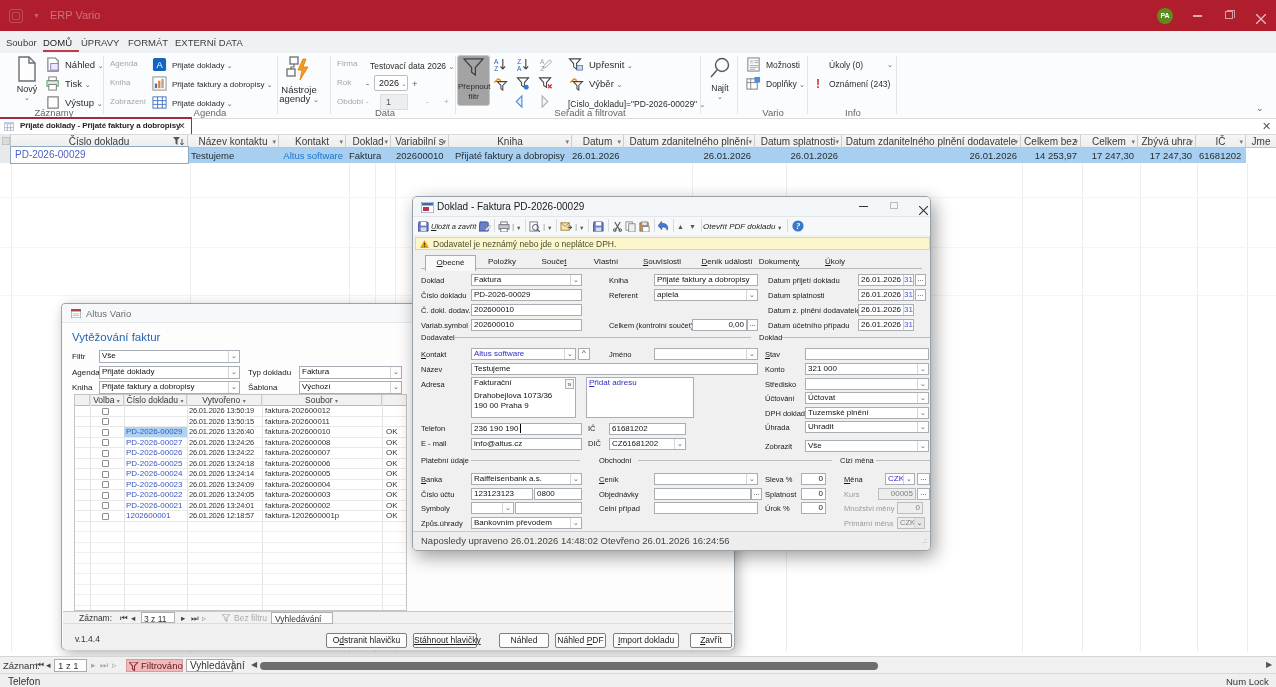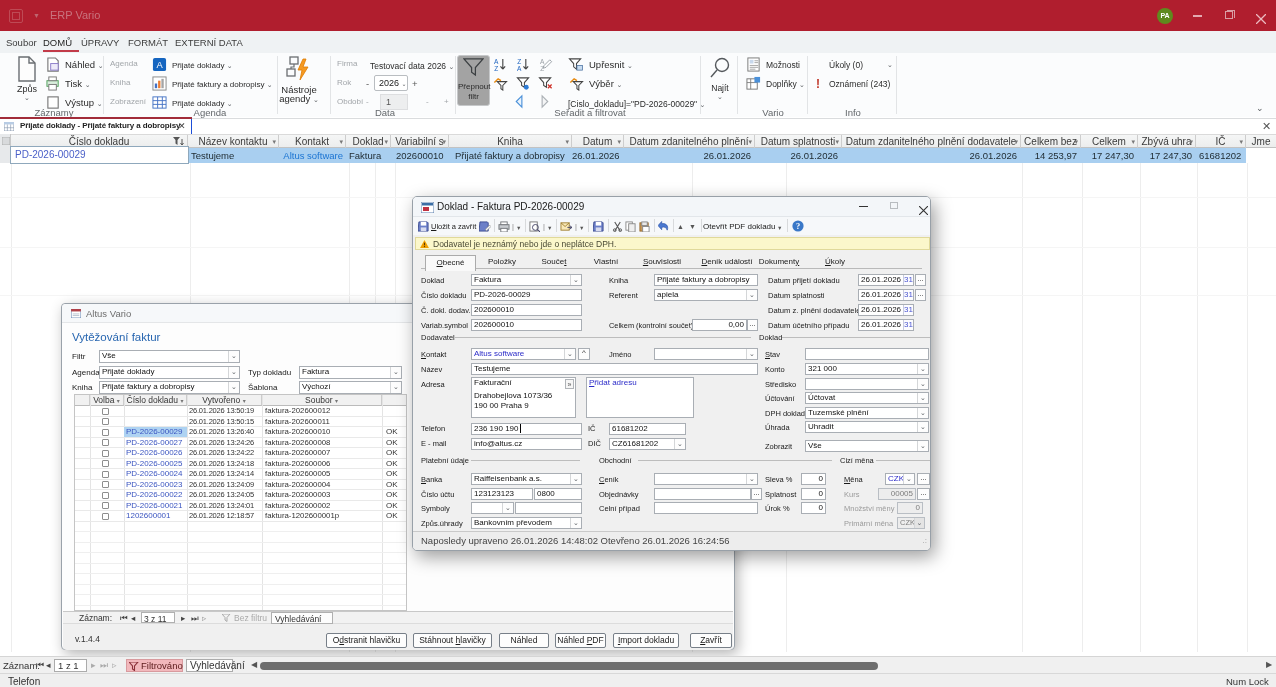--- a/index.html
+++ b/index.html
@@ -149,21 +149,21 @@
     <div style="position:absolute; left:43px; top:19px; width:36px; height:2px; background:#C23B49;"></div>
   </div>
 
   <div id="ribbon">
 
     <div class="bigbtn" style="left:8px; width:38px;">
       <svg width="22" height="26" viewBox="0 0 22 26" style="margin-top:1px;">
         <path d="M3 1 h10 l6 6 v18 h-16 z" fill="#FDFDFD" stroke="#6A6E72" stroke-width="1.4"></path>
         <path d="M13 1 l0 6 l6 0" fill="none" stroke="#6A6E72" stroke-width="1.4"></path>
       </svg>
-      <div style="font-size:9px;">Způs</div>
+      <div style="font-size:9px;">Nový</div>
       <div class="carr">⌄</div>
     </div>
     <div class="ricon" style="left:46px; top:4px;">
       <svg width="15" height="15" viewBox="0 0 16 16">
           <path d="M2 1 h8 l3 3 v11 h-11z" fill="#fff" stroke="#777" stroke-width="1.2"></path>
           <rect x="5" y="7" width="8" height="7" fill="#EDEAF8" stroke="#8A7BC8" stroke-width="1"></rect>
         </svg>
     </div>
     <div class="rsmall" style="left:65px; top:6px;">Náhled <span class="carr">⌄</span></div>
     <div class="ricon" style="left:46px; top:23px;">
@@ -541,21 +541,21 @@
       <span style="position:absolute; left:139px; top:1px; color:#999;">▹</span>
       <svg style="position:absolute; left:159px; top:2px;" width="10" height="9" viewBox="0 0 10 9">
           <path d="M0 0 h8 L5 3.5 v4 l-2 -1.5 v-2.5 z" fill="none" stroke="#AAA" stroke-width="1"></path>
         </svg>
       <span style="position:absolute; left:171px; top:1px; color:#AAA;">Bez filtru</span>
       <span style="position:absolute; left:208px; top:0px; width:62px; height:12px; background:#FDFDFD; border:1px solid #B0B0B0; padding:1px 3px 0; color:#333;">Vyhledávání</span>
     </div>
 
     <div style="position:absolute; left:13px; top:330px; font-size:8.5px; color:#333;">v.1.4.4</div>
     <div class="vbtn" style="left:264px; width:81px;">O<u>d</u>stranit hlavičku</div>
-    <div class="vbtn" style="left:351px; width:79px;">Stáhnout <u>h</u>lavičky</div>
+    <div class="vbtn" style="left:351px; width:64px;text-decoration:underline;">Stáhnout <u>h</u>lavičky</div>
     <div class="vbtn" style="left:437px; width:50px;">Náhled</div>
     <div class="vbtn" style="left:493px; width:51px;">Náhled <u>P</u>DF</div>
     <div class="vbtn" style="left:551px; width:66px;"><u>I</u>mport dokladu</div>
     <div class="vbtn" style="left:628px; width:42px;"><u>Z</u>avřít</div>
   </div>
   <div id="dlg">
 
     <div style="position:absolute; left:0; top:0; right:0; height:20px; background:#F3F6F9; border-bottom:1px solid #E2E6EA;">
       <svg style="position:absolute; left:8px; top:5px;" width="13" height="11" viewBox="0 0 13 11">
           <rect x="0" y="0" width="13" height="11" fill="#fff" stroke="#5A7FAE"></rect>
@@ -563,21 +563,21 @@
           <rect x="2" y="5" width="6" height="4" fill="#C03040"></rect>
         </svg>
       <div style="position:absolute; left:24px; top:4px; font-size:10px; color:#1A1A1A;">Doklad - Faktura PD-2026-00029</div>
       <div style="position:absolute; left:446px; top:9px; width:9px; height:1.2px; background:#333;"></div>
       <div style="position:absolute; left:477px; top:5px; width:8px; height:7px; border:1px solid #B8BCC0;"></div>
       <div style="position:absolute; left:506px; top:4px;"><svg width="9" height="9" viewBox="0 0 9 9">
             <path d="M0 0 L9 9 M9 0 L0 9" stroke="#333" stroke-width="1.1"></path>
           </svg></div>
     </div>
 
-    <div id="dtb" style="position:absolute; left:0; top:20px; right:0; height:18px; background:#F6F8FA;">
+    <div id="dtb" style="position:absolute; left:0; top:20px; right:0; height:18px; background:#F6F8FA;font-style:italic;">
       <svg style="position:absolute; left:5px; top:4px;" width="11" height="11" viewBox="0 0 12 12">
           <path d="M1 1 h9 l1 1 v9 h-11 z" fill="#6B7FC8" stroke="#3A4A90"></path>
           <rect x="3" y="1" width="6" height="4" fill="#fff"></rect>
           <rect x="3" y="7" width="6" height="4" fill="#D8DCF0"></rect>
         </svg>
       <span class="tbt" style="left:18px;"><u>U</u>ložit a zavřít</span>
       <svg style="position:absolute; left:66px; top:4px;" width="12" height="11" viewBox="0 0 13 12">
           <path d="M1 1 h8 l1 1 v9 h-10 z" fill="#6B7FC8" stroke="#3A4A90"></path>
           <path d="M8 11 L13 6 l-1.5-1.5 L7 9 z" fill="#F8F8F8" stroke="#888" stroke-width="0.7"></path>
         </svg>

